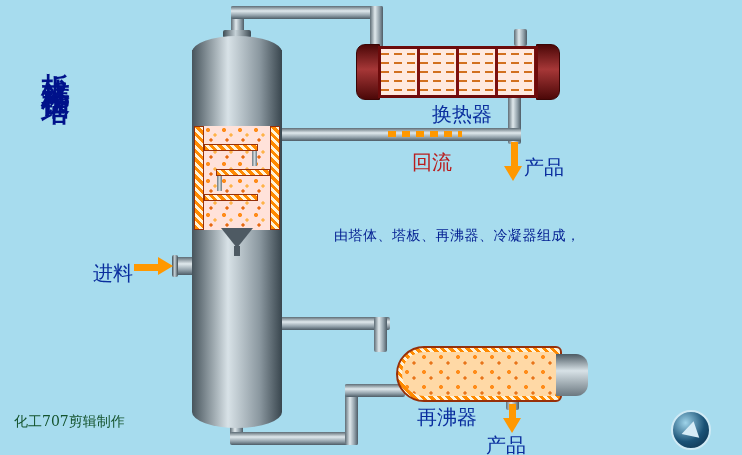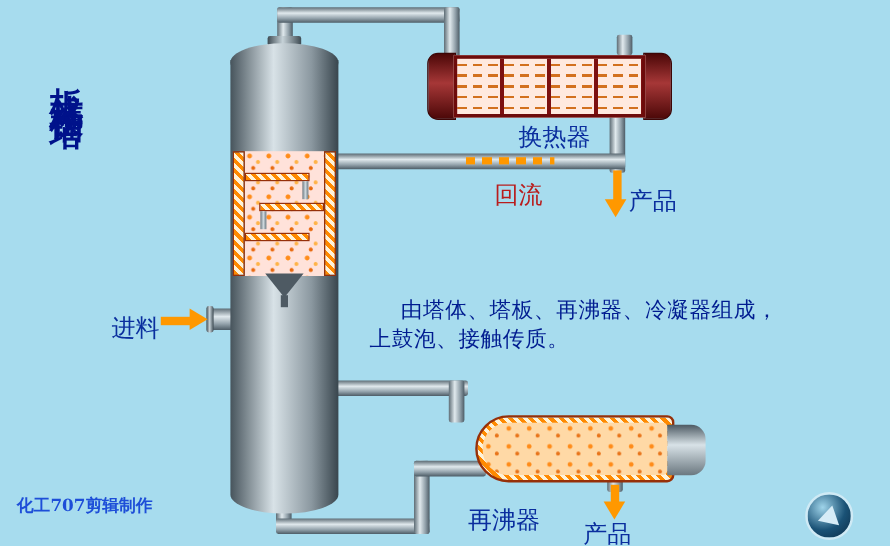--- a/index.html
+++ b/index.html
@@ -72,25 +72,25 @@
             background:repeating-linear-gradient(to right,#ff9800 0 8px,rgba(0,0,0,0) 8px 14px); }
 
   
   .vtitle { position:absolute; left:36px; top:50px; writing-mode:vertical-rl; text-orientation:upright;
             font-family:"DejaVu Serif","Liberation Serif",serif; font-size:28px; font-weight:bold;
             color:#00128b; letter-spacing:6px; }
   .lbl { position:absolute; font-family:"DejaVu Serif","Liberation Serif",serif;
          font-size:20px; color:#0a2e9e; white-space:nowrap; }
   .lbl.blue { color:#b91c1c; }
   .desc { position:absolute; left:308px; top:224px; width:412px;
-          font-family:Liberation Mono, monospace; font-size:18px; line-height:24px;
-          color:#001c90; letter-spacing:0.5px;margin-top:24px; }
+          font-family:Liberation Mono, monospace; font-size:14px; line-height:24px;
+          color:#001c90; letter-spacing:0.5px; }
   .desc .l1 { text-indent:26px; }
   .credit { position:absolute; left:14px; top:413px; font-family:"DejaVu Serif","Liberation Serif",serif;
-            font-size:14px; font-weight:bold; color:#1d4ed8; white-space:nowrap; }
+            font-size:14px; font-weight:normal; color:#14532d; white-space:nowrap; }
 
   
   .logo { position:absolute; left:671px; top:410px; width:40px; height:40px; border-radius:50%;
           border:2px solid #cfeaf5;
           background:radial-gradient(circle at 35% 30%,#9fd4ea,#1a5276 55%,#0b2b45); }
   .logo-tri { position:absolute; left:10px; top:9px; width:0; height:0;
               border-left:9px solid transparent; border-right:9px solid transparent;
               border-bottom:15px solid #d6ecf7; transform:rotate(12deg); }
 </style>
 </head>
@@ -157,26 +157,25 @@
 
   <div class="abs" style="left:503px; top:404px; width:20px; height:32px;">
     <div class="arr-shaft-v" style="left:6px; top:0; height:16px;"></div>
     <div class="arr-head-down" style="left:0; top:14px;"></div>
   </div>
 
   <div class="lbl" style="left:432px; top:101px;">换热器</div>
   <div class="lbl blue" style="left:412px; top:149px;">回流</div>
   <div class="lbl" style="left:524px; top:154px;">产品</div>
   <div class="lbl" style="left:93px; top:260px;">进料</div>
-  <div class="lbl" style="left:390px; top:404px;margin-top:16px;">再沸器</div>
+  <div class="lbl" style="left:417px; top:404px;">再沸器</div>
   <div class="lbl" style="left:486px; top:432px;">产品</div>
 
   <div class="desc">
     <div class="l1">由塔体、塔板、再沸器、冷凝器组成，</div>
-    <div>上鼓泡、接触传质。</div>
   </div>
 
   <div class="credit">化工707剪辑制作</div>
 
   <div class="logo">
     <div class="logo-tri"></div>
   </div>
 
 </div>
 

